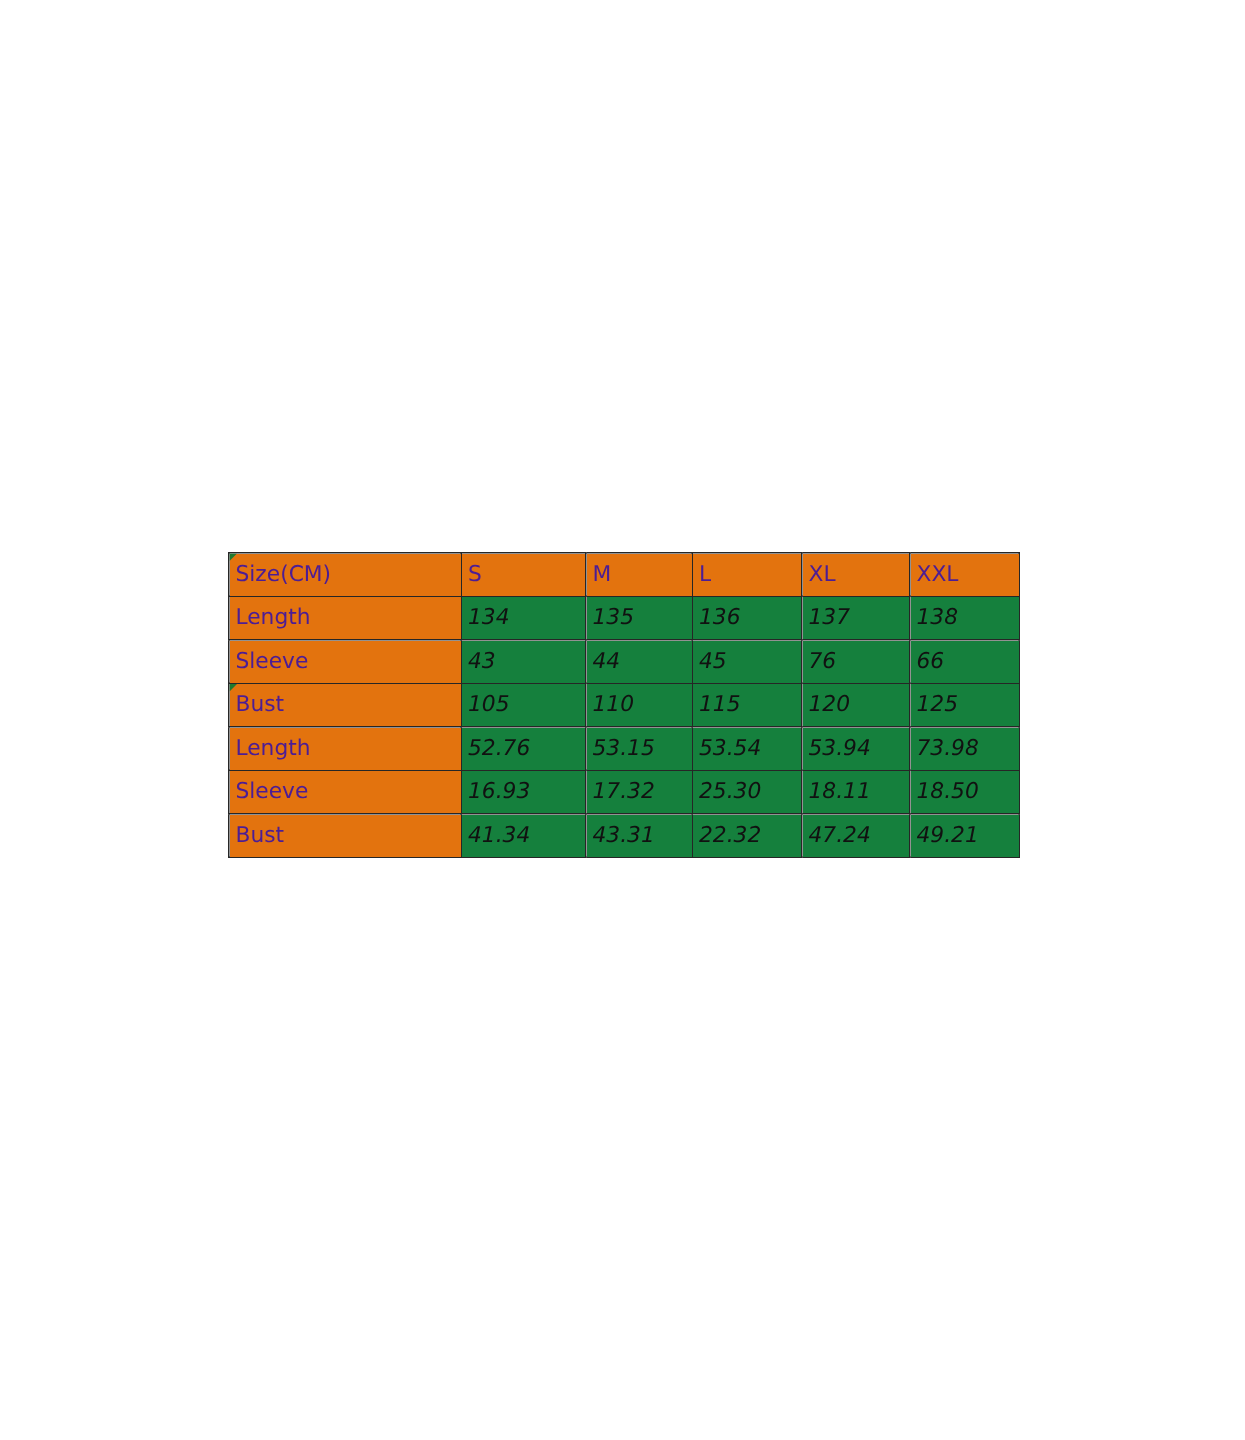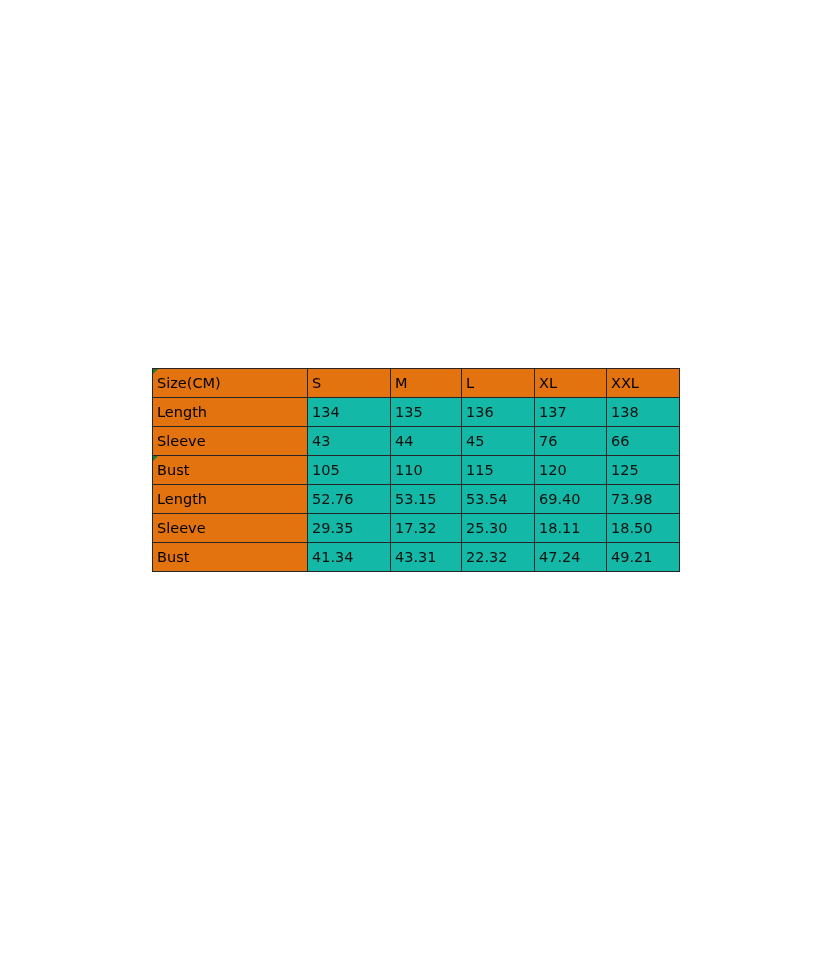--- a/index.html
+++ b/index.html
@@ -48,27 +48,28 @@
   col.c-label { width: 155px; }
   col.c-s     { width: 83px; }
   col.c-m     { width: 71px; }
   col.c-l     { width: 73px; }
   col.c-xl    { width: 72px; }
   col.c-xxl   { width: 73px; }
 
   
   td.orange {
     background: #e3730e;
-    color: #000000;
+    color: #4c1d95;
   }
 
   
   td.data {
-    background: #14b8a6;
+    background: #15803d;
     color: #111111;
+    font-style: italic;
   }
 
   
   .comment-marker {
     position: absolute;
     top: 0;
     left: 0;
     width: 0;
     height: 0;
     border-top: 5px solid #1f7a2e;
@@ -126,27 +127,27 @@
         <td class="data">120</td>
         <td class="data">125</td>
       </tr>
 
 
       <tr>
         <td class="orange">Length</td>
         <td class="data">52.76</td>
         <td class="data">53.15</td>
         <td class="data">53.54</td>
-        <td class="data">69.40</td>
+        <td class="data">53.94</td>
         <td class="data">73.98</td>
       </tr>
 
       <tr>
         <td class="orange">Sleeve</td>
-        <td class="data">29.35</td>
+        <td class="data">16.93</td>
         <td class="data">17.32</td>
         <td class="data">25.30</td>
         <td class="data">18.11</td>
         <td class="data">18.50</td>
       </tr>
 
       <tr>
         <td class="orange">Bust</td>
         <td class="data">41.34</td>
         <td class="data">43.31</td>

